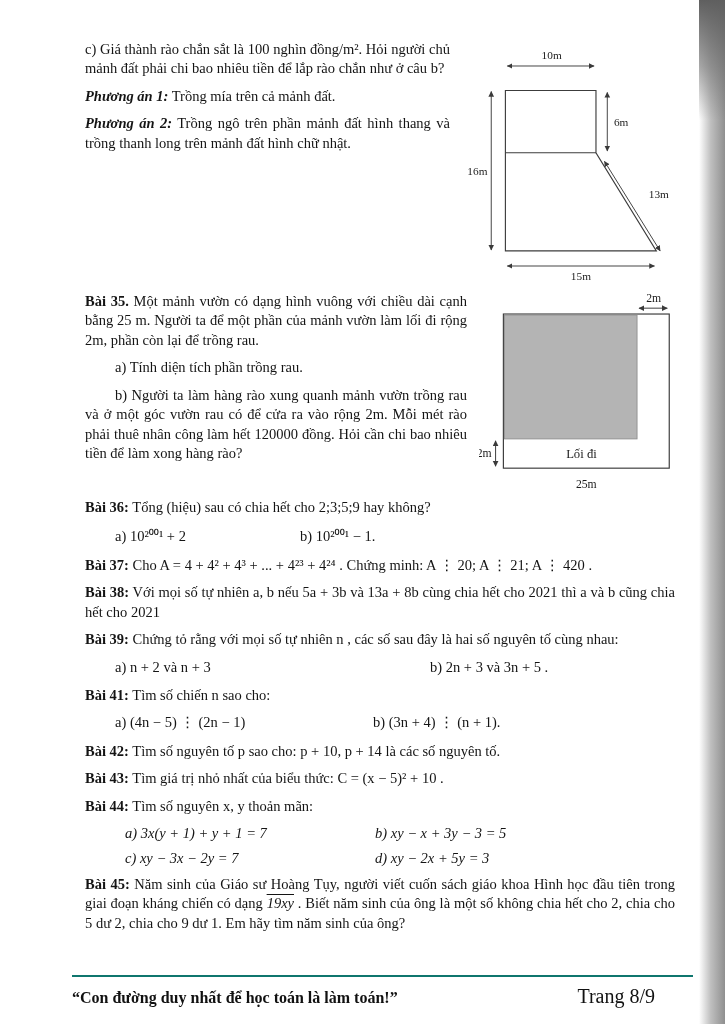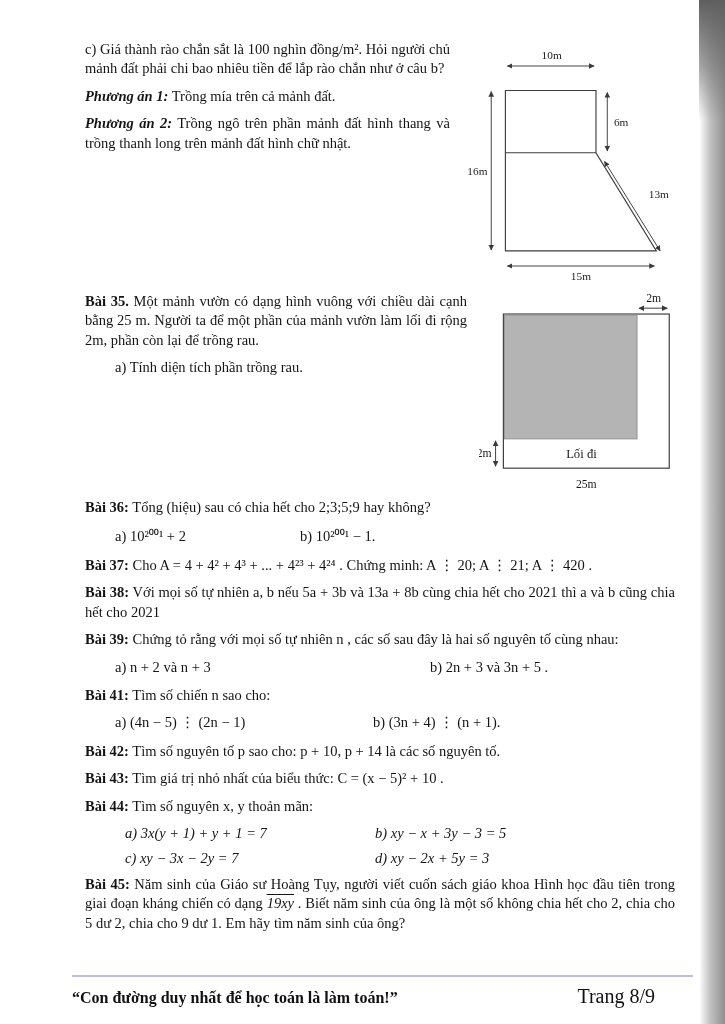--- a/index.html
+++ b/index.html
@@ -24,21 +24,21 @@
   .row{display:grid;justify-content:start;margin:0 0 9px 30px;}
   .w36{grid-template-columns:185px auto;margin-top:10px;}
   .w39{grid-template-columns:315px auto;}
   .w41{grid-template-columns:230px auto;gap:28px;}
   .w44{grid-template-columns:250px auto;margin-left:40px;font-style:italic;margin-bottom:6px;}
   .ovl{text-decoration:overline;font-style:italic;}
   svg{display:block;}
   svg text{font-family:"Liberation Serif",serif;font-size:12px;fill:#1c1c1c;}
   .dim{stroke:#3a3a3a;stroke-width:1;fill:none;}
   .shape{stroke:#3c3c3c;stroke-width:1.2;fill:none;}
-  .footer{position:absolute;left:72px;right:32px;bottom:14px;border-top:2px solid #c4b5fd;padding-top:6px;
+  .footer{position:absolute;left:72px;right:32px;bottom:14px;border-top:2px solid #0f766e;padding-top:6px;
     display:flex;justify-content:space-between;align-items:baseline;}
   .quote{font-weight:bold;font-size:16px;color:#111;}
   .pagenum{font-size:20px;margin-right:38px;color:#111;}
 </style>
 </head>
 <body>
 
 <div class="page">
   <div class="scan-edge"></div>
   <div class="scan-edge-top"></div>
@@ -75,20 +75,21 @@
           <text x="198" y="160" text-anchor="start">13m</text>
           <text x="126" y="247" text-anchor="middle">15m</text>
         </svg>
       </div>
     </div>
 
     <div class="sec">
       <div class="sec35-text">
         <p class="para"><span class="b">Bài 35.</span><span> Một mảnh vườn có dạng hình vuông với chiều dài cạnh bằng 25 m. Người ta để một phần của mảnh vườn làm lối đi rộng 2m,  phần còn lại để trồng rau.</span></p>
         <p class="para ind">a) Tính diện tích phần trồng rau.</p>
+        <p class="para ind">b) Người ta làm hàng rào xung quanh mảnh vườn trồng rau và ở một góc vườn rau có để cửa ra vào rộng 2m. Mỗi mét rào phải thuê nhân công làm hết 120000 đồng. Hỏi cần chi bao nhiêu tiền để làm xong hàng rào?</p>
       </div>
       <div class="sec-fig">
         <svg width="200" height="206" viewBox="0 0 205 210">
           <g>
             <rect x="25" y="22" width="170" height="158" fill="#ffffff" stroke="#3c3c3c" stroke-width="1.2"></rect>
             <rect x="26" y="23" width="136" height="127" fill="#b4b4b4" stroke="#8d8d8d" stroke-width="0.9"></rect>
           </g>
           <g>
             <line class="dim" x1="164" y1="16" x2="193" y2="16" marker-start="url(#arr)" marker-end="url(#arr)"></line>
             <line class="dim" x1="17" y1="152" x2="17" y2="178" marker-start="url(#arr)" marker-end="url(#arr)"></line>

